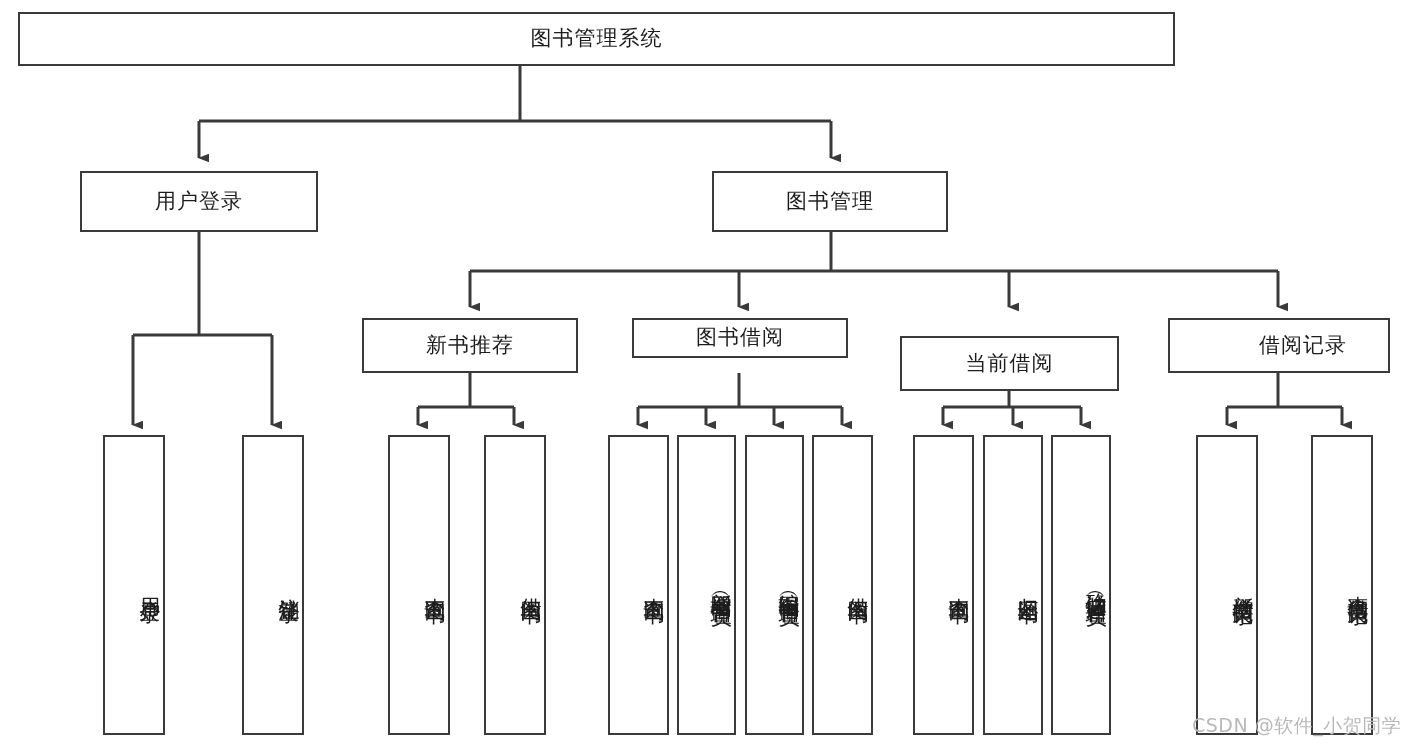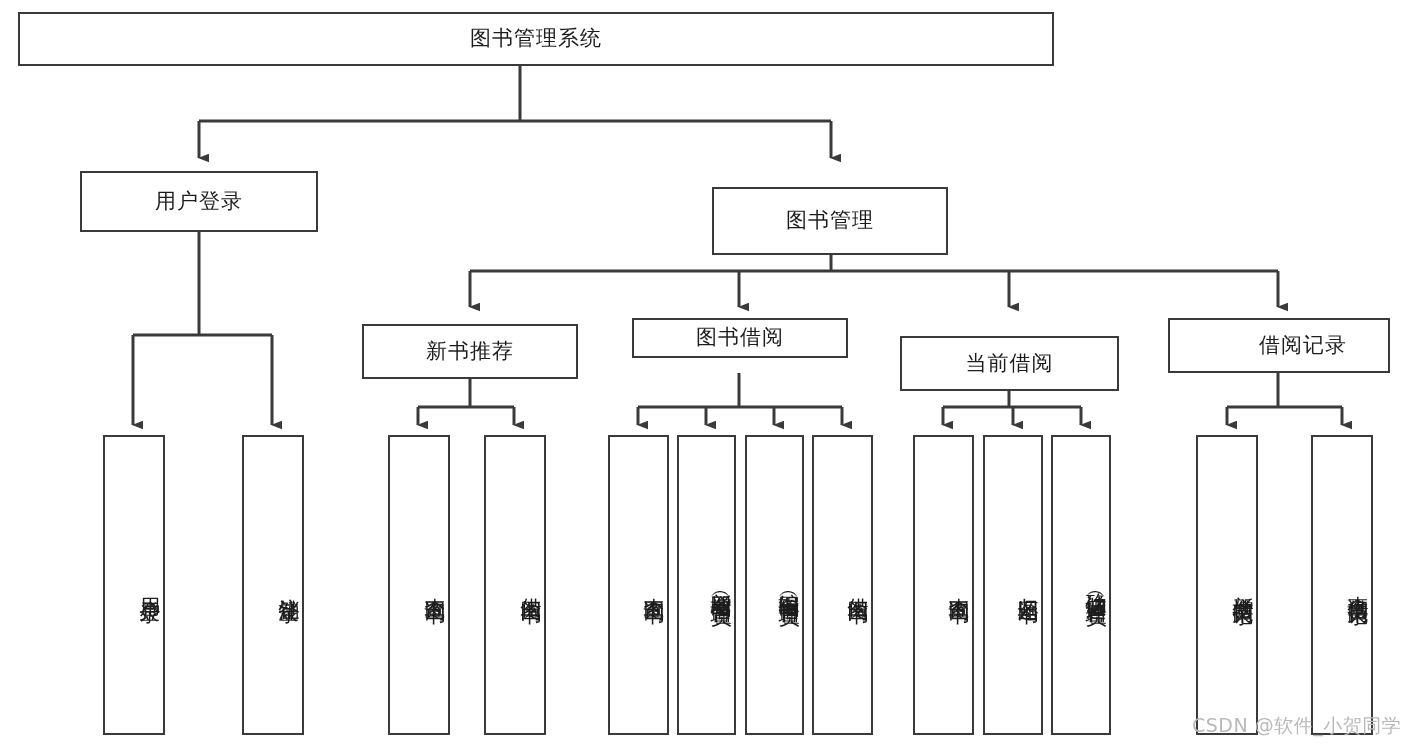--- a/index.html
+++ b/index.html
@@ -121,33 +121,33 @@
       <path d="M1013,407 L1013,425" marker-end="url(#arrowhead)"></path>
       <path d="M1081,407 L1081,425" marker-end="url(#arrowhead)"></path>
 
       <path d="M1278,373 L1278,407"></path>
       <path d="M1227,407 L1342,407"></path>
       <path d="M1227,407 L1227,425" marker-end="url(#arrowhead)"></path>
       <path d="M1342,407 L1342,425" marker-end="url(#arrowhead)"></path>
     </g>
   </svg>
 
-  <div class="node horiz" style="left:18px; top:12px; width:1036px; height:54px;text-align:center;">
+  <div class="node horiz" style="left:18px; top:12px; width:1157px; height:54px;text-align:center;">
     <span>图书管理系统</span>
   </div>
 
   <div class="node horiz" style="left:80px; top:171px; width:238px; height:61px;">
     <span>用户登录</span>
   </div>
 
-  <div class="node horiz" style="left:712px; top:187px; width:236px; height:68px;">
+  <div class="node horiz" style="left:712px; top:171px; width:236px; height:61px;">
     <span>图书管理</span>
   </div>
 
-  <div class="node horiz" style="left:362px; top:318px; width:216px; height:55px;margin-top:6px;">
+  <div class="node horiz" style="left:362px; top:318px; width:216px; height:55px;">
     <span>新书推荐</span>
   </div>
 
   <div class="node horiz" style="left:632px; top:318px; width:216px; height:40px;">
     <span>图书借阅</span>
   </div>
 
   <div class="node horiz" style="left:900px; top:336px; width:219px; height:55px;">
     <span>当前借阅</span>
   </div>

